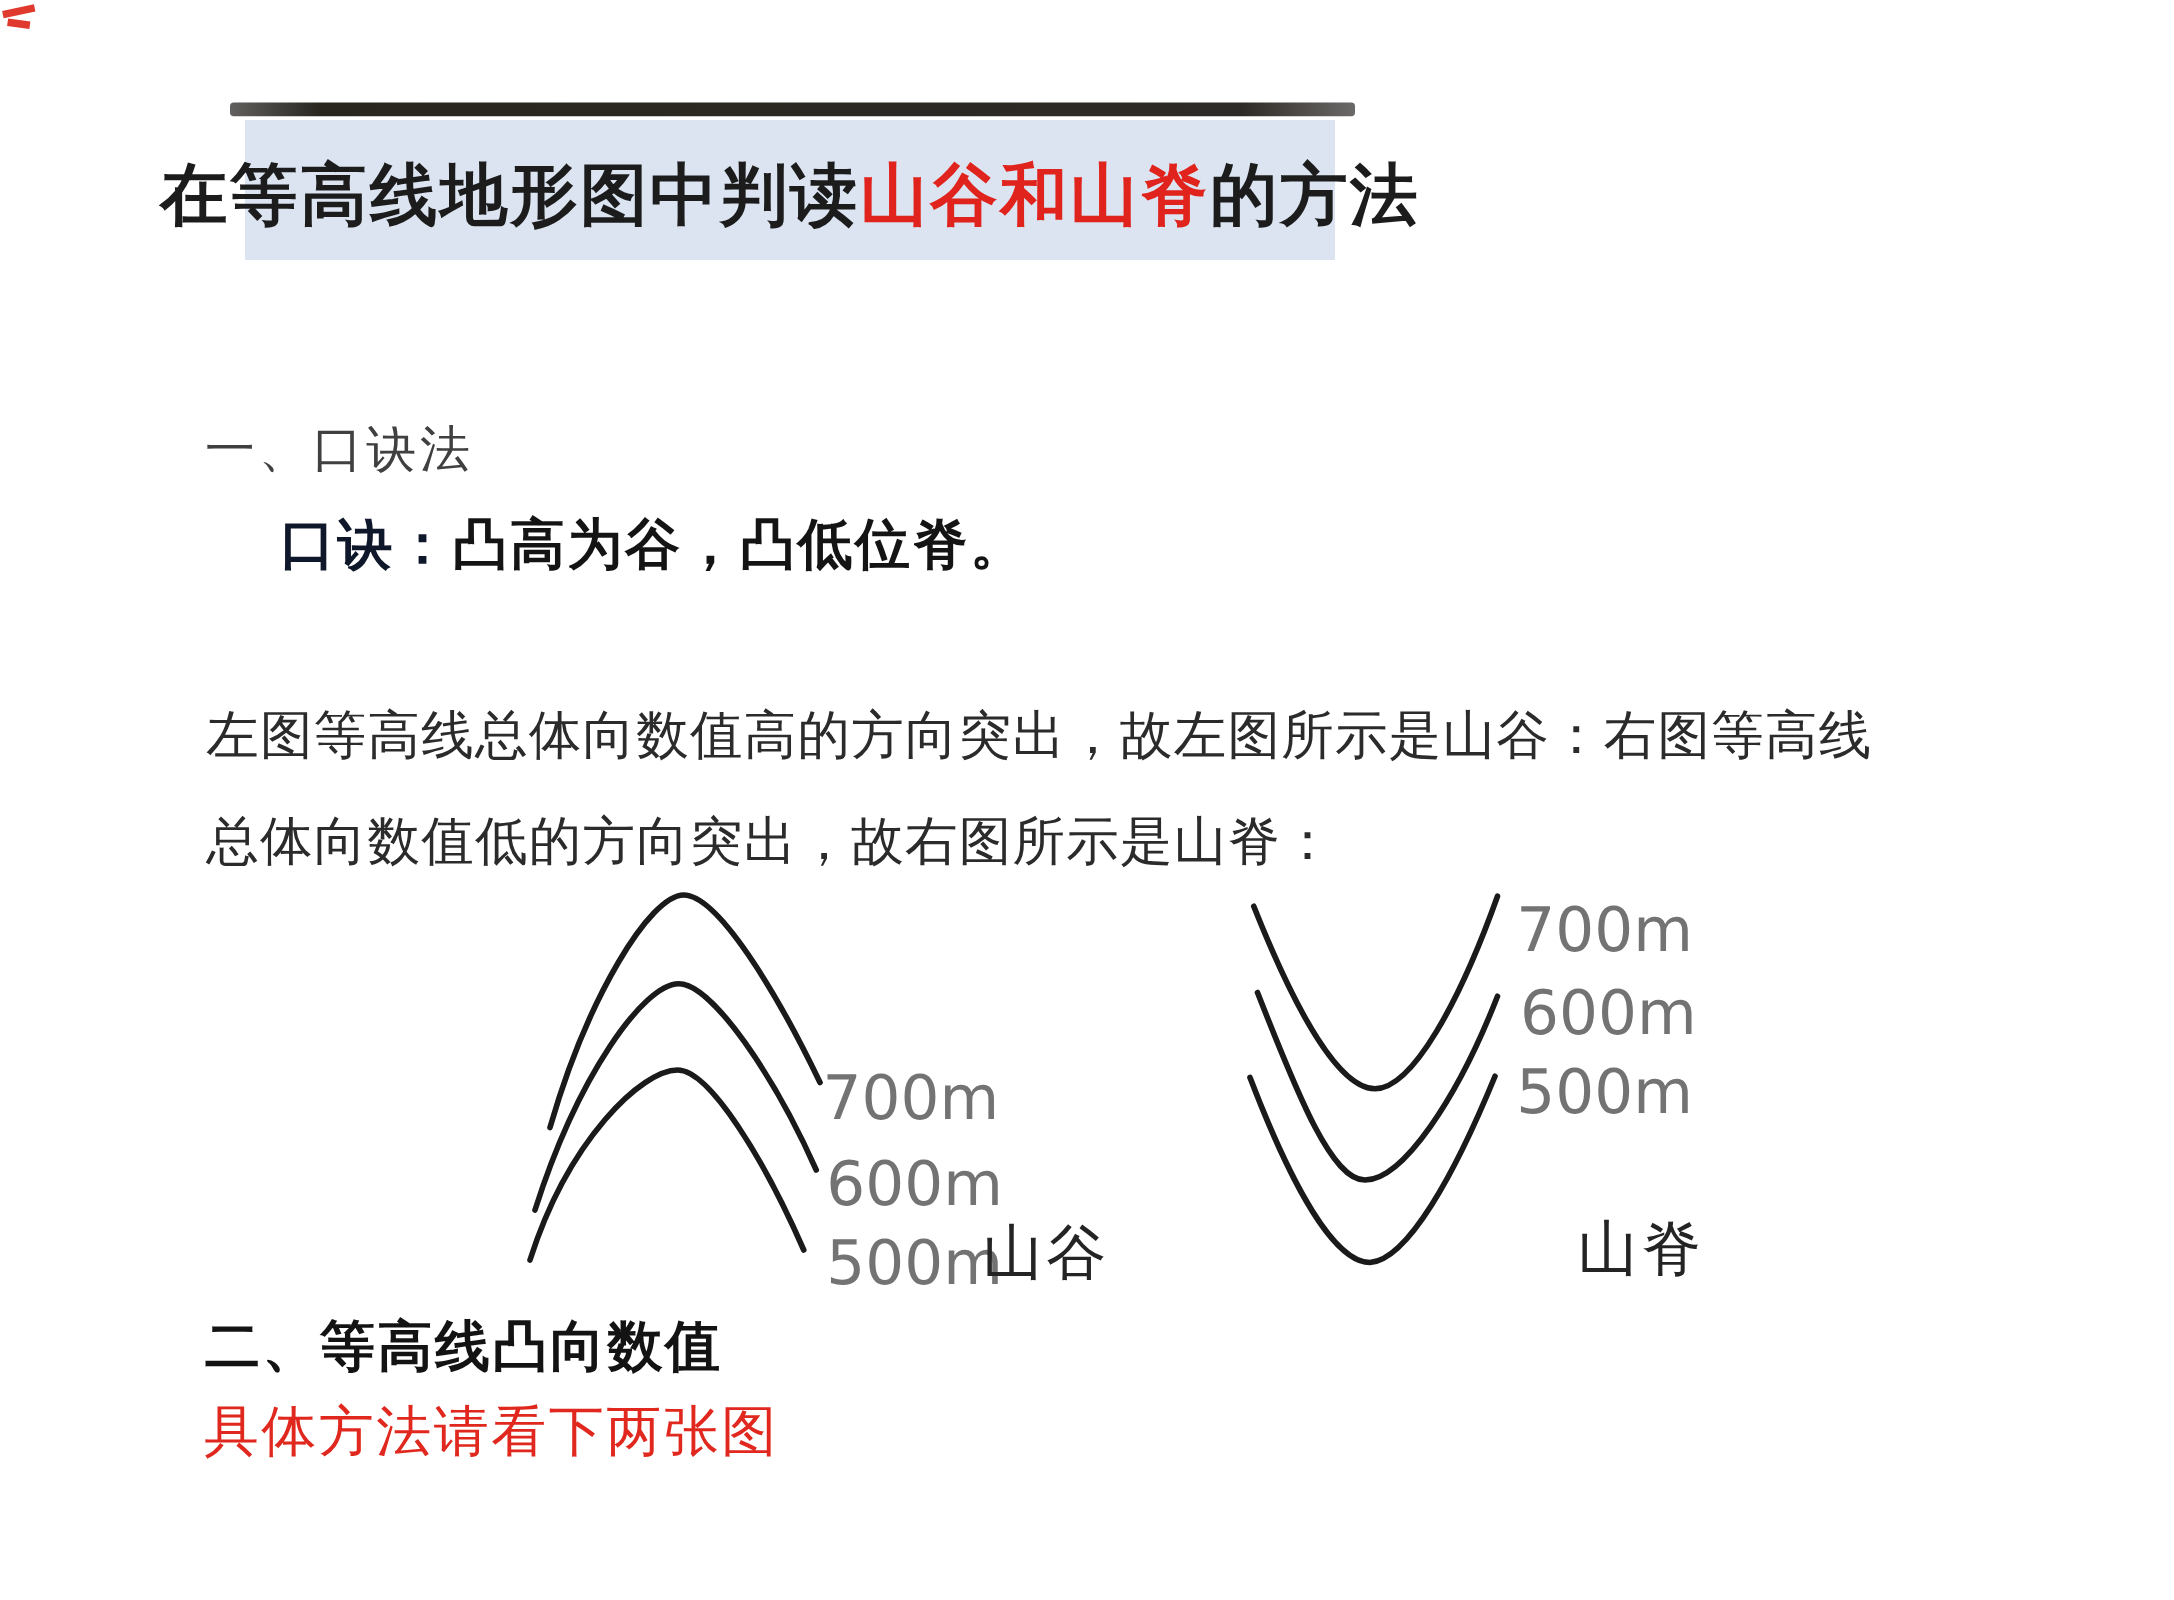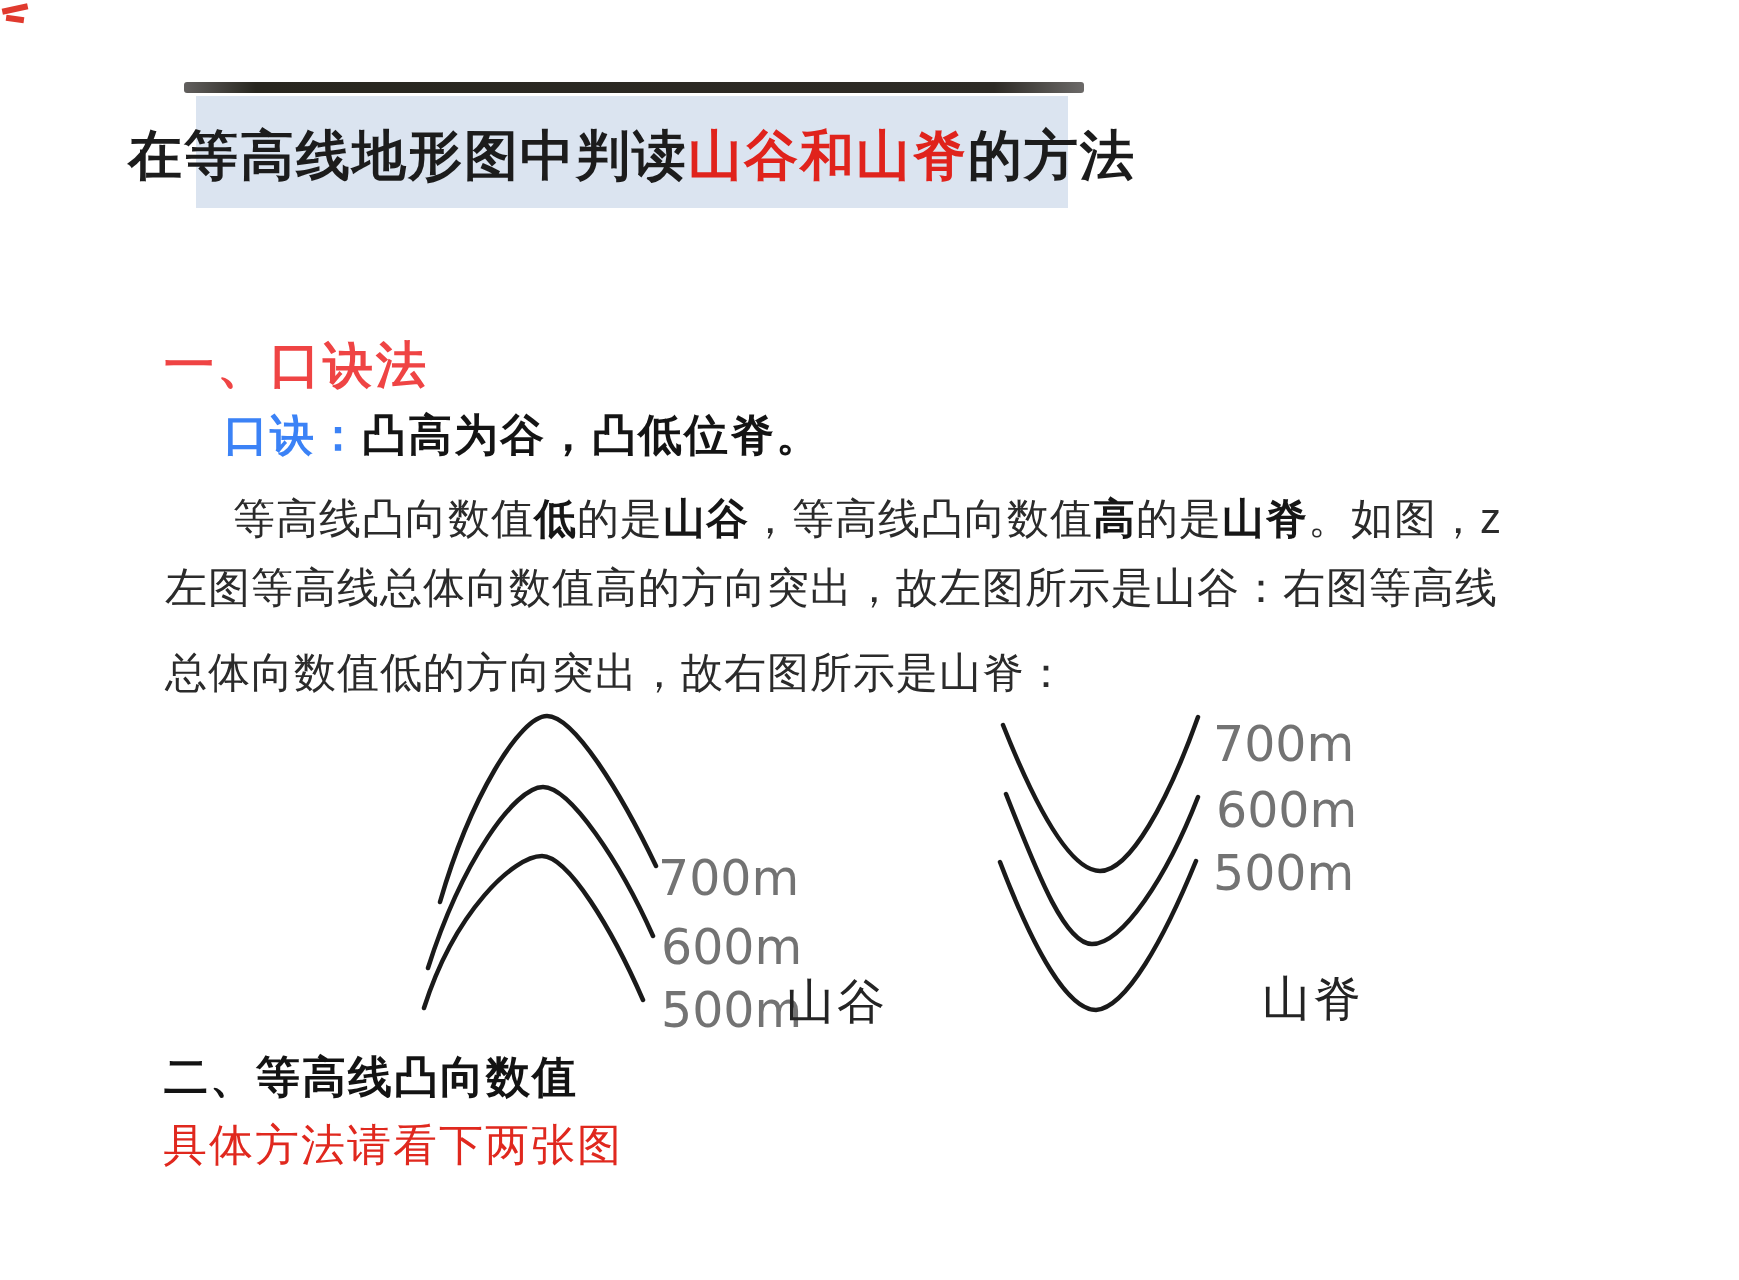--- a/index.html
+++ b/index.html
@@ -15,23 +15,23 @@
           background:linear-gradient(90deg,rgba(45,42,40,.75),#28261f 8%,#2e2b26 90%,rgba(45,42,40,.7));}
 
   
   .banner{position:absolute;left:196px;top:96px;width:872px;height:112px;background:#dbe4f0;
           display:flex;align-items:center;justify-content:center;}
   .banner-text{font-size:54px;font-weight:bold;color:#1c1c1c;letter-spacing:2px;white-space:nowrap;
                transform:translateY(4px);}
   .banner-text .hl{color:#e0231c;}
 
   
-  .h1{position:absolute;left:164px;top:332px;font-size:50px;font-weight:bold;color:#ef4444;letter-spacing:3px;}
+  .h1{position:absolute;left:164px;top:332px;font-size:40px;font-weight:normal;color:#404040;letter-spacing:3px;}
   .mnemonic{position:absolute;left:224px;top:406px;font-size:44px;font-weight:bold;letter-spacing:2px;color:#141414;white-space:nowrap;}
-  .mnemonic .red{color:#3b82f6;}
+  .mnemonic .red{color:#0f172a;}
   .para-line{position:absolute;left:165px;font-size:42px;color:#2b2b2b;letter-spacing:1px;white-space:nowrap;}
   .line1{top:491px;left:233px;}
   .line2{top:560px;}
   .line3{top:645px;}
   .para-line .bd{font-weight:bold;color:#161616;}
 
   
   .contours{position:absolute;left:0;top:0;width:1739px;height:1280px;}
   .contours path{fill:none;stroke:#1a1a1a;stroke-width:4.5;stroke-linecap:round;}
   .clabel{position:absolute;font-size:49px;color:#737373;font-family:"DejaVu Sans",sans-serif;white-space:nowrap;}
@@ -52,21 +52,20 @@
   <div class="streak"></div>
 
   <div class="banner">
     <div class="banner-text"><span>在等高线地形图中判读</span><span class="hl">山谷和山脊</span><span>的方法</span></div>
   </div>
 
   <div class="h1">一、口诀法</div>
 
   <div class="mnemonic"><span class="red">口诀：</span><span>凸高为谷，凸低位脊。</span></div>
 
-  <div class="para-line line1"><span>等高线凸向数值</span><span class="bd">低</span><span>的是</span><span class="bd">山谷</span><span>，等高线凸向数值</span><span class="bd">高</span><span>的是</span><span class="bd">山脊</span><span>。如图，z</span></div>
   <div class="para-line line3">总体向数值低的方向突出，故右图所示是山脊：</div>
   <div class="para-line line2">左图等高线总体向数值高的方向突出，故左图所示是山谷：右图等高线</div>
 
   <svg class="contours" viewBox="0 0 1739 1280" xmlns="http://www.w3.org/2000/svg">
     <path d="M 440,902 C 470,798 520,716 547,716 C 574,716 621,793 656,866"></path>
     <path d="M 428,968 C 462,861 515,787 543,787 C 570,787 620,862 653,936"></path>
     <path d="M 424,1008 C 455,911 514,856 542,856 C 568,856 612,929 643,1000"></path>
     <path d="M 1003,725 C 1038,813 1072,871 1100,871 C 1130,871 1168,801 1198,717"></path>
     <path d="M 1006,794 C 1040,881 1066,944 1092,944 C 1122,944 1166,879 1198,797"></path>
     <path d="M 1000,862 C 1034,951 1068,1010 1096,1010 C 1126,1008 1164,939 1196,861"></path>

